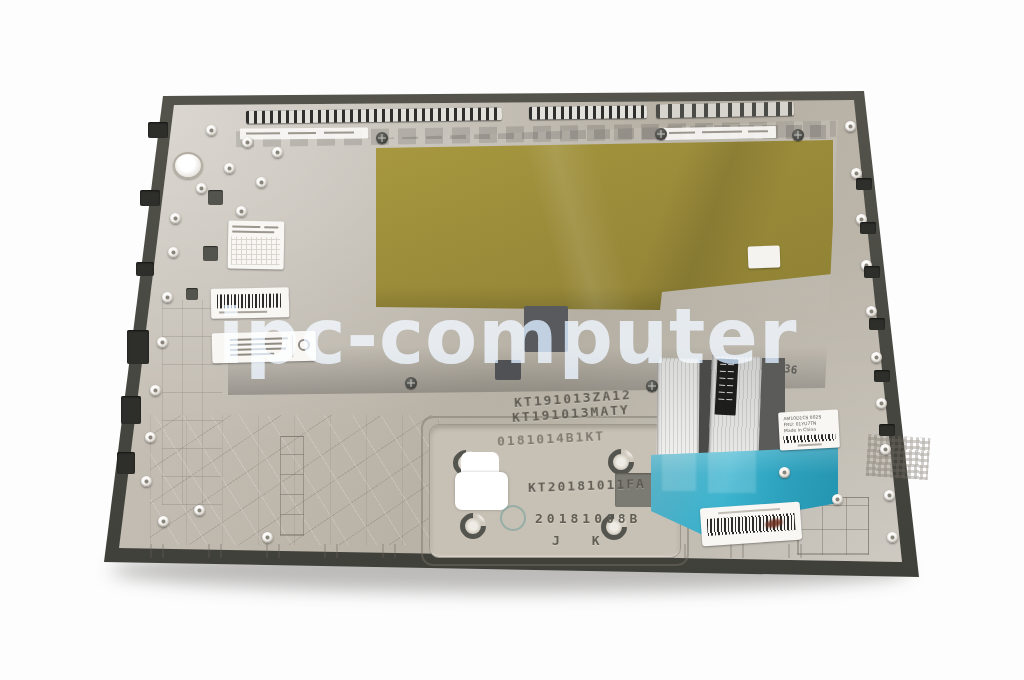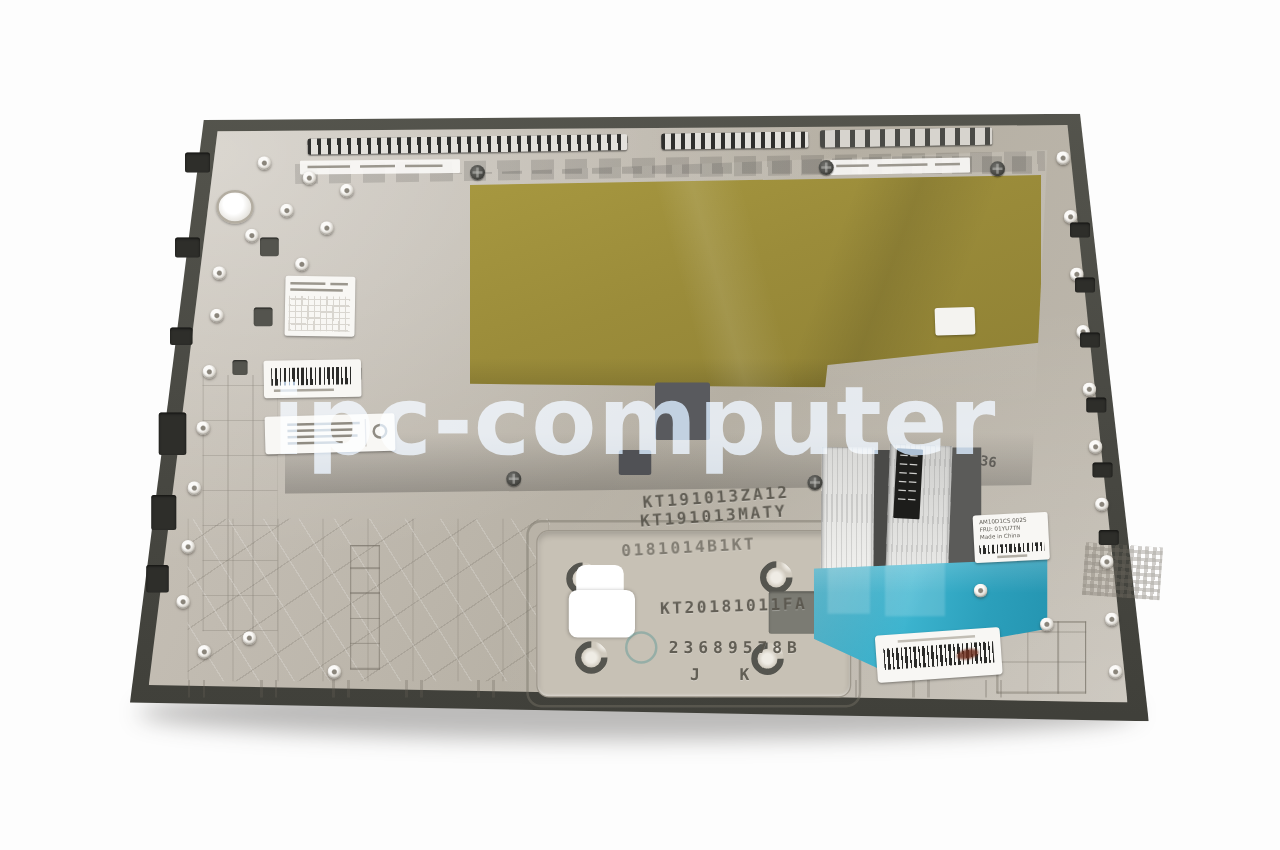--- a/index.html
+++ b/index.html
@@ -241,21 +241,21 @@
   <div class="tp-ring" style="left:601px;top:514px"></div>
   <div class="tp-cut-tab"></div>
   <div class="tp-cut-body"></div>
   <div class="tp-dark-patch"></div>
   <div class="tp-stamp-circle"></div>
 
   <div class="stamp stamp-1">KT191013ZA12</div>
   <div class="stamp stamp-2">KT191013MATY</div>
   <div class="stamp stamp-3">0181014B1KT</div>
   <div class="stamp stamp-4">KT20181011FA</div>
-  <div class="stamp stamp-5">23689578B</div>
+  <div class="stamp stamp-5">20181008B</div>
   <div class="stamp stamp-6">J K</div>
   <div class="mold-mark">36</div>
 
   <div class="ribbon-gap"></div>
   <div class="ribbon-fold"></div>
   <div class="ribbon ribbon-left">
       <i></i>
     </div>
   <div class="ribbon ribbon-mid">
       <i></i>

